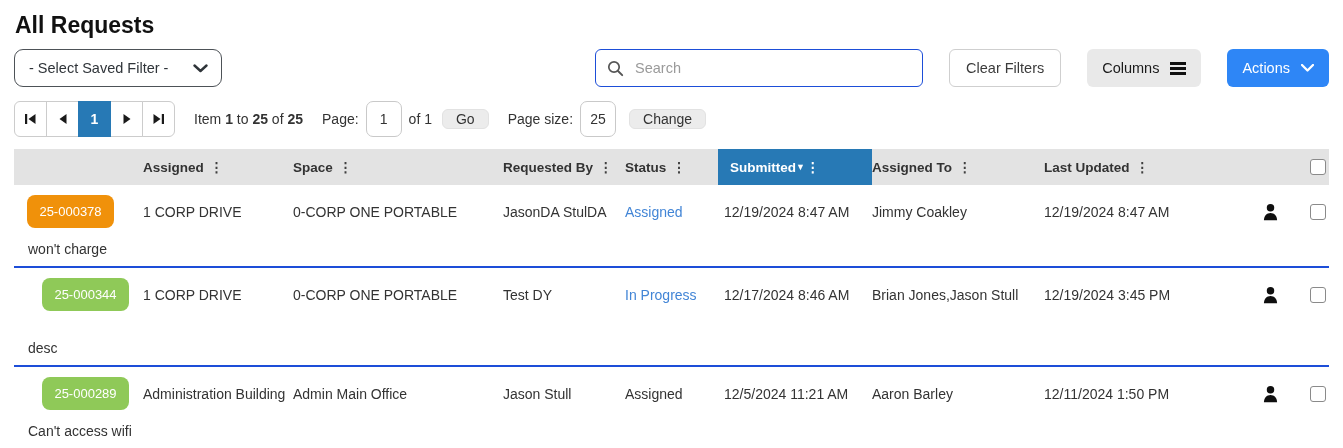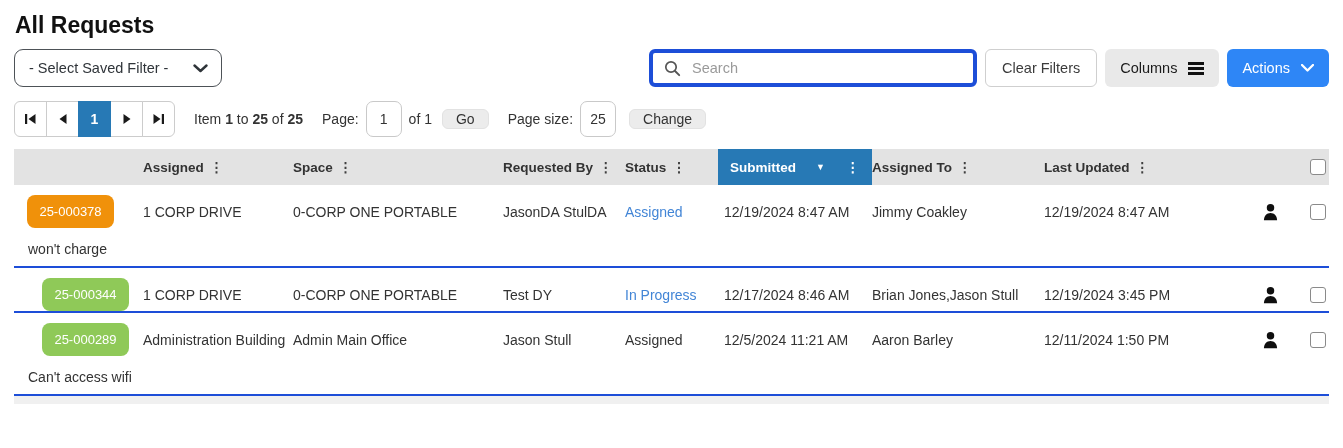--- a/index.html
+++ b/index.html
@@ -15,26 +15,26 @@
   
   .toolbar { display:flex; justify-content:space-between; align-items:flex-end; padding:0 14px; margin-top:10px; }
   .filter-select {
     display:flex; align-items:center; justify-content:space-between;
     width:208px; height:38px; border:1.5px solid #4d5257; border-radius:9px;
     padding:0 13px 0 14px; font-size:14.5px; color:#2f3439; background:#fff; cursor:pointer;
   }
   .right-tools { display:flex; gap:8px; }
   .search-box {
     display:flex; align-items:center; gap:9px; width:328px; height:38px;
-    border:4px solid #1d4ed8; border-radius:6px; padding:0 11px; background:#fff;
+    border:1px solid #1d4ed8; border-radius:6px; padding:0 11px; background:#fff;
   }
   .search-box input { border:none; outline:none; flex:1; font-size:14.5px; color:#333; font-family:inherit; background:transparent; }
   .search-box input::placeholder { color:#9a9a9a; }
   .btn { height:38px; border:none; border-radius:6px; font-size:14.5px; font-family:inherit;
-         display:flex; align-items:center; justify-content:center; cursor:pointer; }
+         display:flex; align-items:center; justify-content:center; cursor:pointer;margin-left:18px; }
   .btn-clear   { background:#fff; border:1px solid #cfcfcf; padding:0 16px; color:#3b3b3b; }
   .btn-actions { background:#2e86f6; color:#fff; padding:0 15px; gap:11px; }
   .btn-columns { background:#e9e9e9; color:#1b1b1b; padding:0 15px; gap:11px; }
 
   
   .pagerbar { display:flex; align-items:center; margin:14px 14px 0; }
   .pager { display:flex; }
   .pbtn { width:33px; height:36px; background:#fff; border:1px solid #ccc; margin-left:-1px;
           display:flex; align-items:center; justify-content:center; cursor:pointer; padding:0; }
   .pbtn:first-child { margin-left:0; border-radius:6px 0 0 6px; }
@@ -48,21 +48,21 @@
   .gbtn { background:#ececec; border:1px solid #e2e2e2; border-radius:6px; height:20px; padding:0 13px;
           margin-left:6px; font-size:14px; color:#333; font-family:inherit; cursor:pointer; }
   .ofpage { margin-right:4px; }
 
   
   .table { margin:12px 14px 0; }
   .grid { display:grid; grid-template-columns:129px 150px 210px 122px 93px 154px 172px 186px 80px 1fr; align-items:center; }
   .thead { background:#e3e3e3; height:36px; font-weight:700; font-size:13.5px; color:#333; }
   .th { display:flex; align-items:center; height:100%; }
   .dots { font-weight:700; margin-left:6px; color:#3f3f3f; }
-  .th-submitted { background:#2779b5; color:#fff; padding-left:12px; gap:20px; }
+  .th-submitted { background:#2779b5; color:#fff; padding-left:12px; gap:0; }
   .th-submitted .dots { color:#fff; margin-left:1px; }
   .caret { font-size:9px; line-height:1; }
   .checkcell { display:flex; justify-content:flex-end; padding-right:8px; }
   input[type="checkbox"] { appearance:none; width:16px; height:16px; border:1.5px solid #8a8a8a;
                            border-radius:3px; background:#fff; margin:0; cursor:pointer; }
 
   .row-block { border-bottom:2px solid #1d4ed8; padding-top:10px; }
   .main-line { height:33px; }
   .badge { display:flex; align-items:center; justify-content:center; width:87px; height:33px;
            border-radius:8px; color:#fff; font-size:13px; margin-left:13px; cursor:pointer; }
@@ -253,20 +253,21 @@
           <svg width="17" height="18" viewBox="0 0 24 26">
               <circle cx="12" cy="7" r="5.4" fill="#0f0f0f"></circle>
               <path d="M2.5 25 C2.5 18.5 6.7 14.5 12 14.5 C17.3 14.5 21.5 18.5 21.5 25 Z" fill="#0f0f0f"></path>
             </svg>
         </span>
       </div>
       <div class="checkcell">
           <input type="checkbox" style="">
         </div>
     </div>
+    <div class="desc">desc</div>
   </div>
 
   <div class="row-block">
     <div class="grid main-line">
       <div>
           <span class="badge badge-green">25-000289</span>
         </div>
       <div>Administration Building</div>
       <div>Admin Main Office</div>
       <div>Jason Stull</div>

